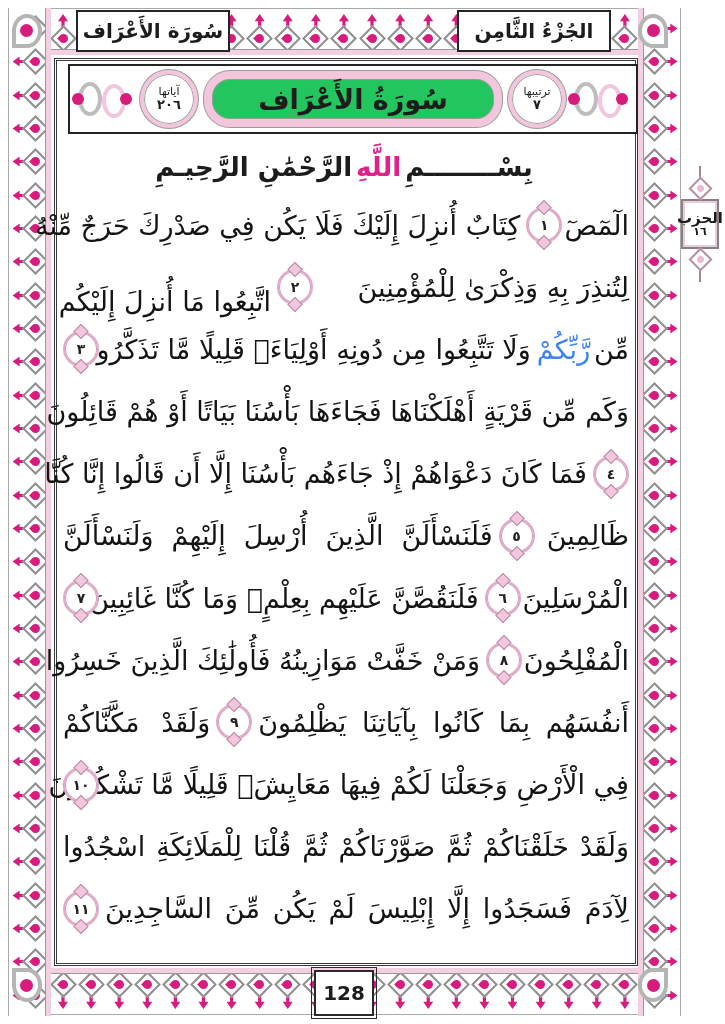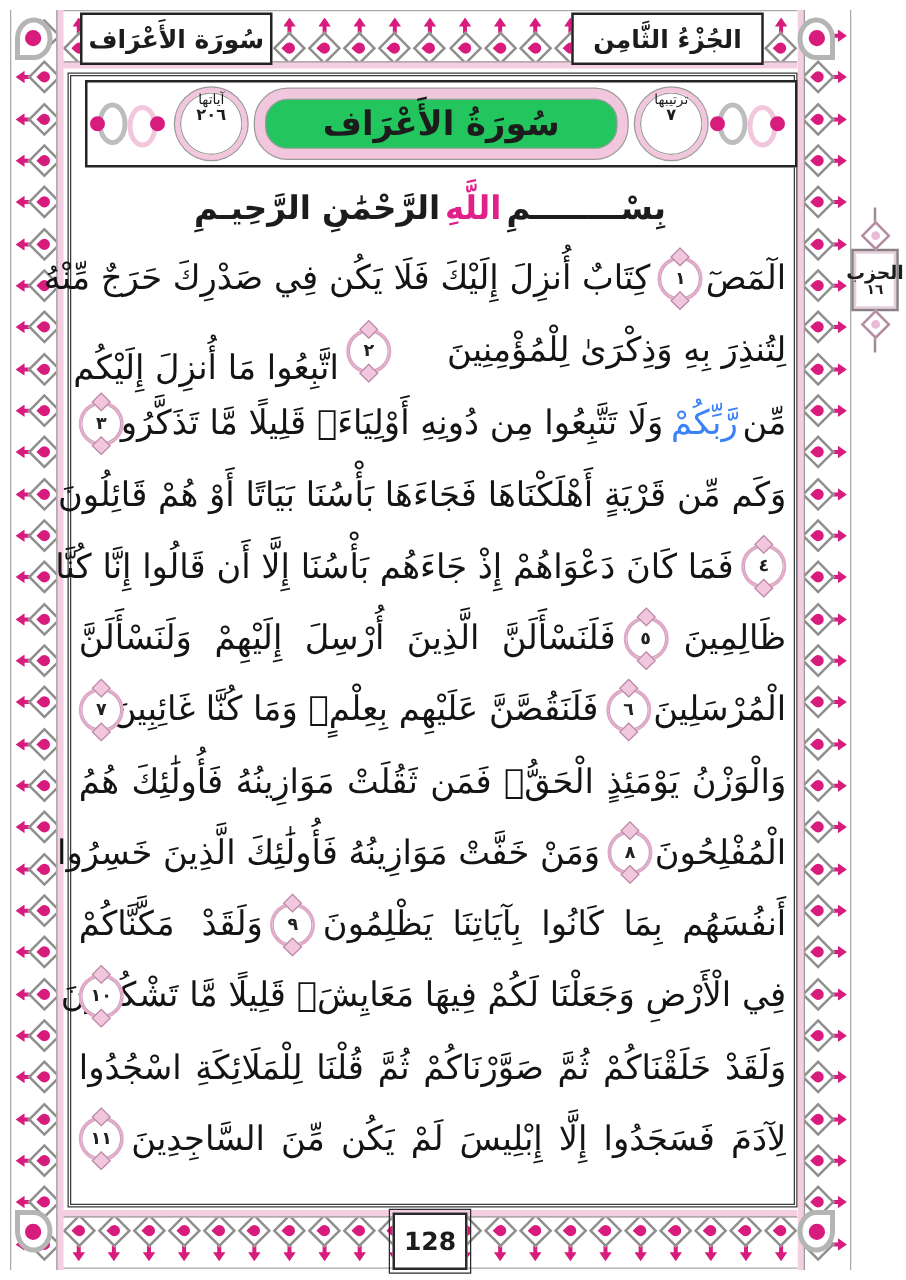--- a/index.html
+++ b/index.html
@@ -38,34 +38,34 @@
   .corner.tl{left:6px;top:8px;} .corner.tr{left:632px;top:8px;transform:scaleX(-1);}
   .corner.bl{left:6px;top:962px;transform:scaleY(-1);} .corner.br{left:632px;top:962px;transform:scale(-1,-1);}
 
   
   .inner-frame{position:absolute;left:54px;top:58px;width:578px;height:902px;border:3px double #3a3a3a;}
 
   
   .hdr-box{position:absolute;top:10px;height:38px;background:#fff;border:2px solid #242424;
     display:flex;align-items:center;justify-content:center;z-index:4;
     font-size:20px;font-weight:bold;direction:rtl;}
-  .hdr-left{left:64px;width:150px;}
+  .hdr-left{left:76px;width:150px;}
   .hdr-right{left:457px;width:150px;}
 
   
   .banner{position:absolute;left:68px;top:64px;width:562px;height:66px;background:#fff;
     border:2px solid #242424;display:flex;align-items:center;direction:rtl;z-index:4;padding:0 2px;}
   .floral{flex:none;width:66px;height:50px;position:relative;}
   .floral .g1,.floral .g2{position:absolute;width:16px;height:26px;border:4px solid #bdbdbd;border-radius:50%;background:#fff;}
   .floral .g1{left:6px;top:8px;} .floral .g2{left:30px;top:10px;border-color:#F2C6DC;}
   .floral .dot1,.floral .dot2{position:absolute;width:12px;height:12px;border-radius:50%;background:#D81C7E;}
   .floral .dot1{left:0px;top:19px;} .floral .dot2{left:48px;top:19px;}
   .circle-badge{flex:none;width:50px;height:50px;border-radius:50%;background:#fff;
     border:4px solid #F2C6DC;box-shadow:0 0 0 1px #9a9a9a, inset 0 0 0 1px #9a9a9a;
-    display:flex;flex-direction:column;align-items:center;line-height:1.05;margin:0 2px;}
+    display:flex;flex-direction:column;align-items:center;justify-content:center;line-height:1.05;margin:0 2px;}
   .circle-badge .lbl{font-size:11px;} .circle-badge .val{font-size:13px;font-weight:bold;}
   .cartouche{flex:1;align-self:stretch;margin:5px 4px;border:8px solid #F2C6DC;border-radius:26px;
     box-shadow:0 0 0 1px #9a9a9a, inset 0 0 0 1px #9a9a9a;background:#22c55e;
     display:flex;align-items:center;justify-content:center;}
   .cartouche .t{font-size:27px;font-weight:bold;direction:rtl;white-space:nowrap;}
 
   
   .hizb{position:absolute;left:682px;top:166px;width:36px;height:130px;z-index:4;
     display:flex;flex-direction:column;align-items:center;}
   .hizb .stem{width:2px;height:12px;background:#a08a96;}
@@ -605,23 +605,20 @@
       <span class="verse-badge">٥</span>
       <span class="qtext" style="flex-grow: 61; flex-shrink: 1;">فَلَنَسْأَلَنَّ الَّذِينَ أُرْسِلَ إِلَيْهِمْ وَلَنَسْأَلَنَّ</span>
     </div>
     <div class="qline">
       <span class="qtext" style="flex-grow: 14; flex-shrink: 1;">الْمُرْسَلِينَ</span>
       <span class="verse-badge">٦</span>
       <span class="qtext" style="flex-grow: 58; flex-shrink: 1;">فَلَنَقُصَّنَّ عَلَيْهِم بِعِلْمٍۖ وَمَا كُنَّا غَائِبِينَ</span>
       <span class="verse-badge">٧</span>
     </div>
     <div class="qline">
-      <span class="qtext" style="flex-grow: 78; flex-shrink: 1;">وَالْوَزْنُ يَوْمَئِذٍ الْحَقُّۚ فَمَن ثَقُلَتْ مَوَازِينُهُ فَأُولَٰئِكَ هُمُ</span>
-    </div>
-    <div class="qline">
       <span class="qtext" style="flex-grow: 14; flex-shrink: 1;">الْمُفْلِحُونَ</span>
       <span class="verse-badge">٨</span>
       <span class="qtext" style="flex-grow: 59; flex-shrink: 1;">وَمَنْ خَفَّتْ مَوَازِينُهُ فَأُولَٰئِكَ الَّذِينَ خَسِرُوا</span>
     </div>
     <div class="qline">
       <span class="qtext" style="flex-grow: 48; flex-shrink: 1;">أَنفُسَهُم بِمَا كَانُوا بِآيَاتِنَا يَظْلِمُونَ</span>
       <span class="verse-badge">٩</span>
       <span class="qtext" style="flex-grow: 22; flex-shrink: 1;">وَلَقَدْ مَكَّنَّاكُمْ</span>
     </div>
     <div class="qline">

